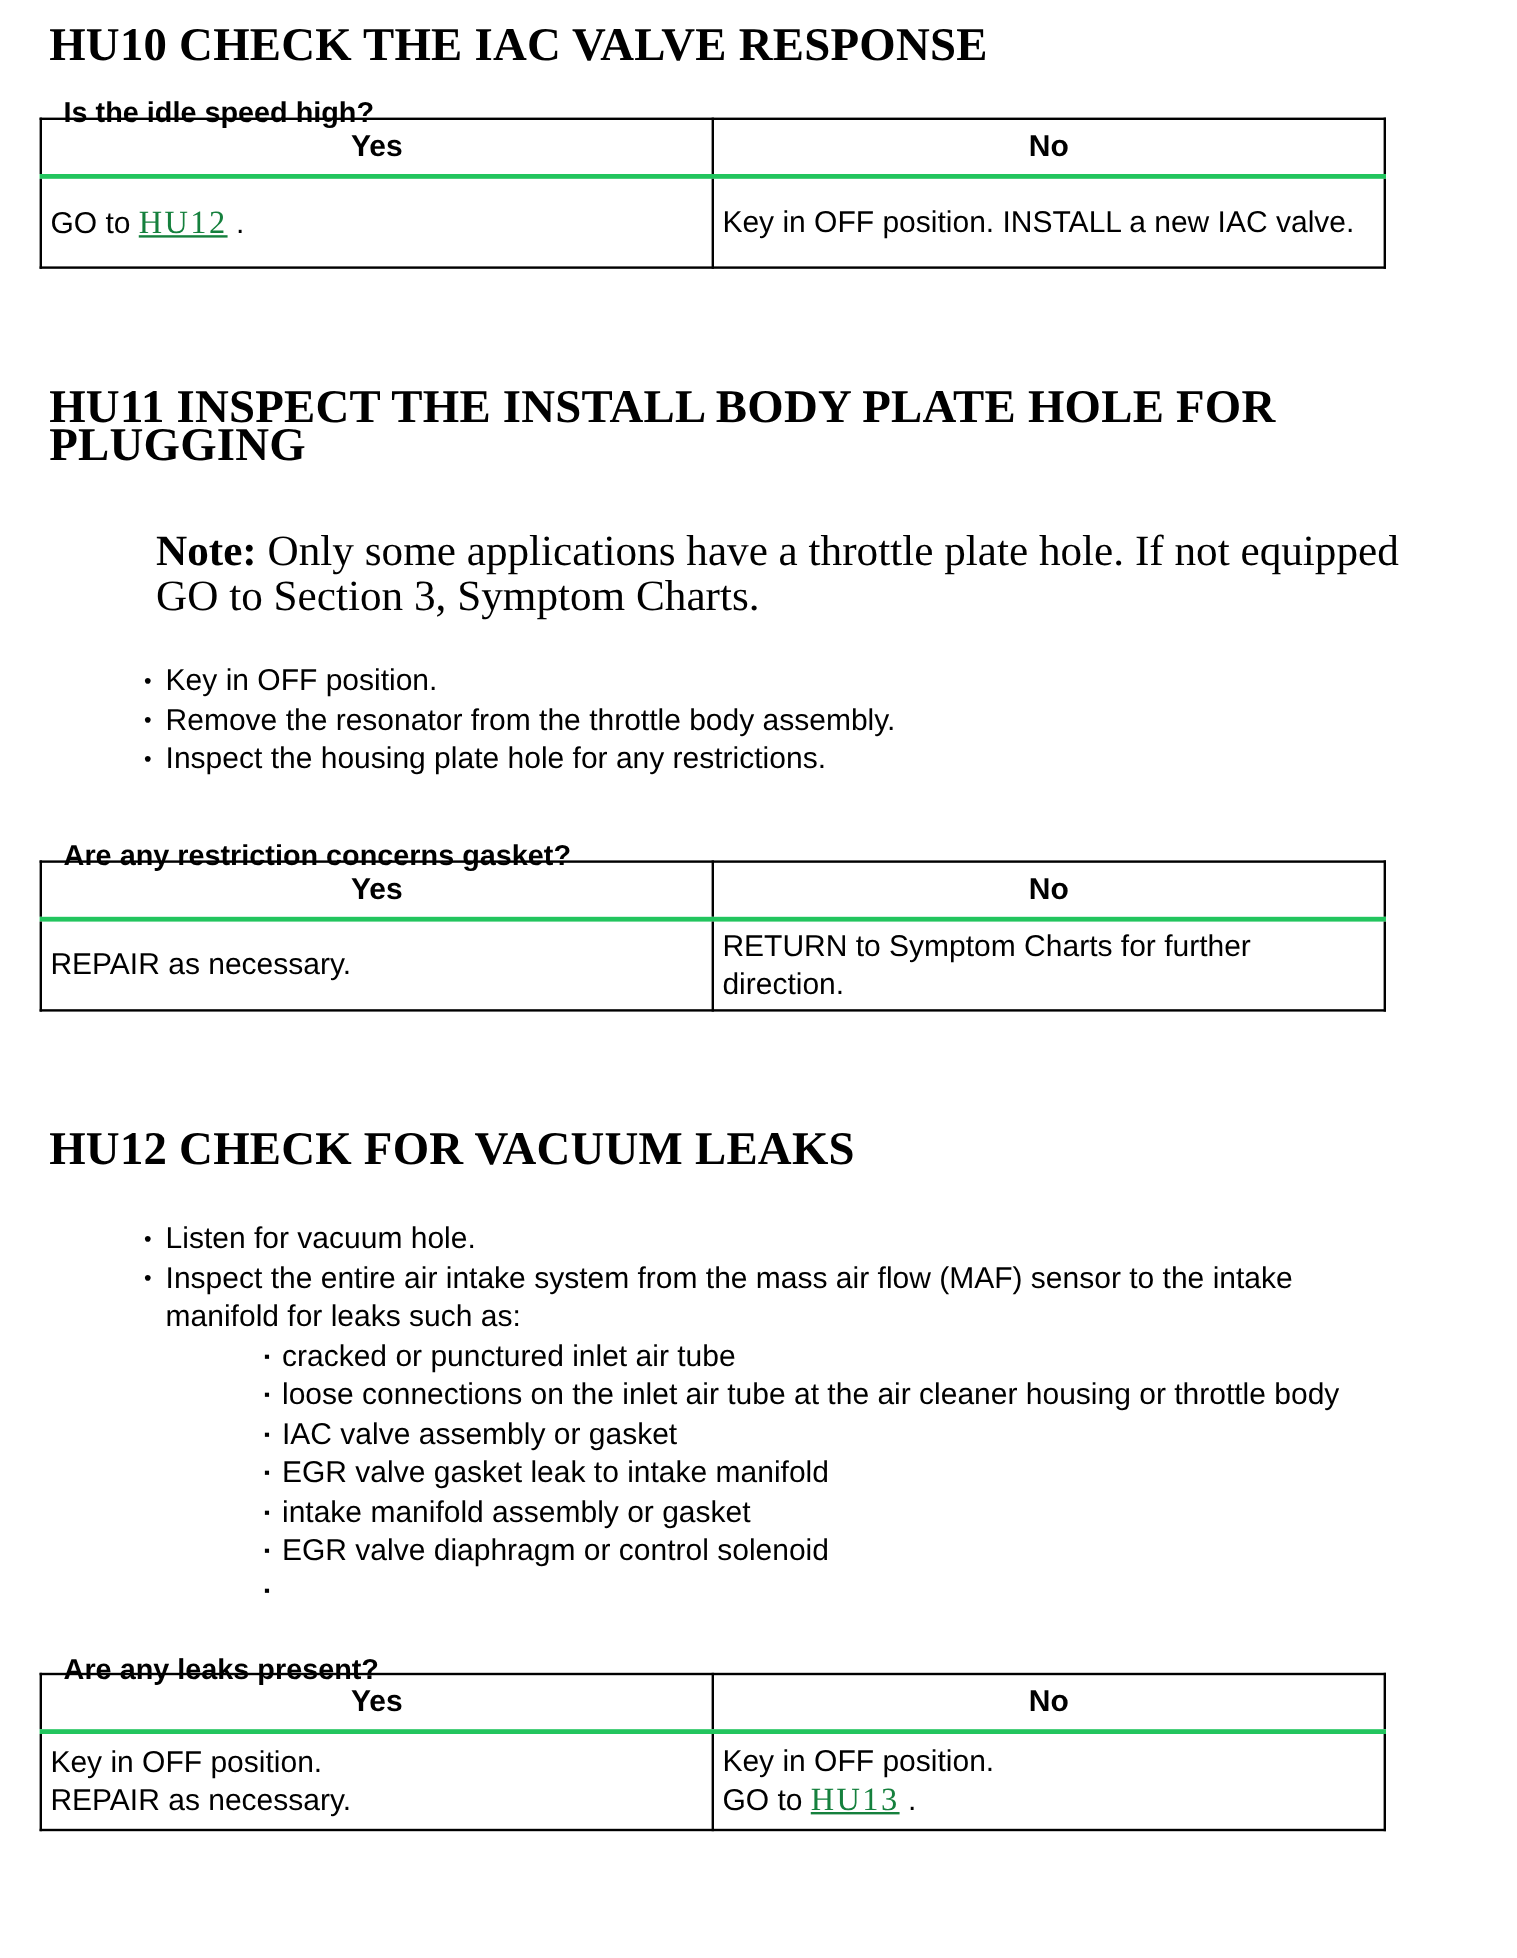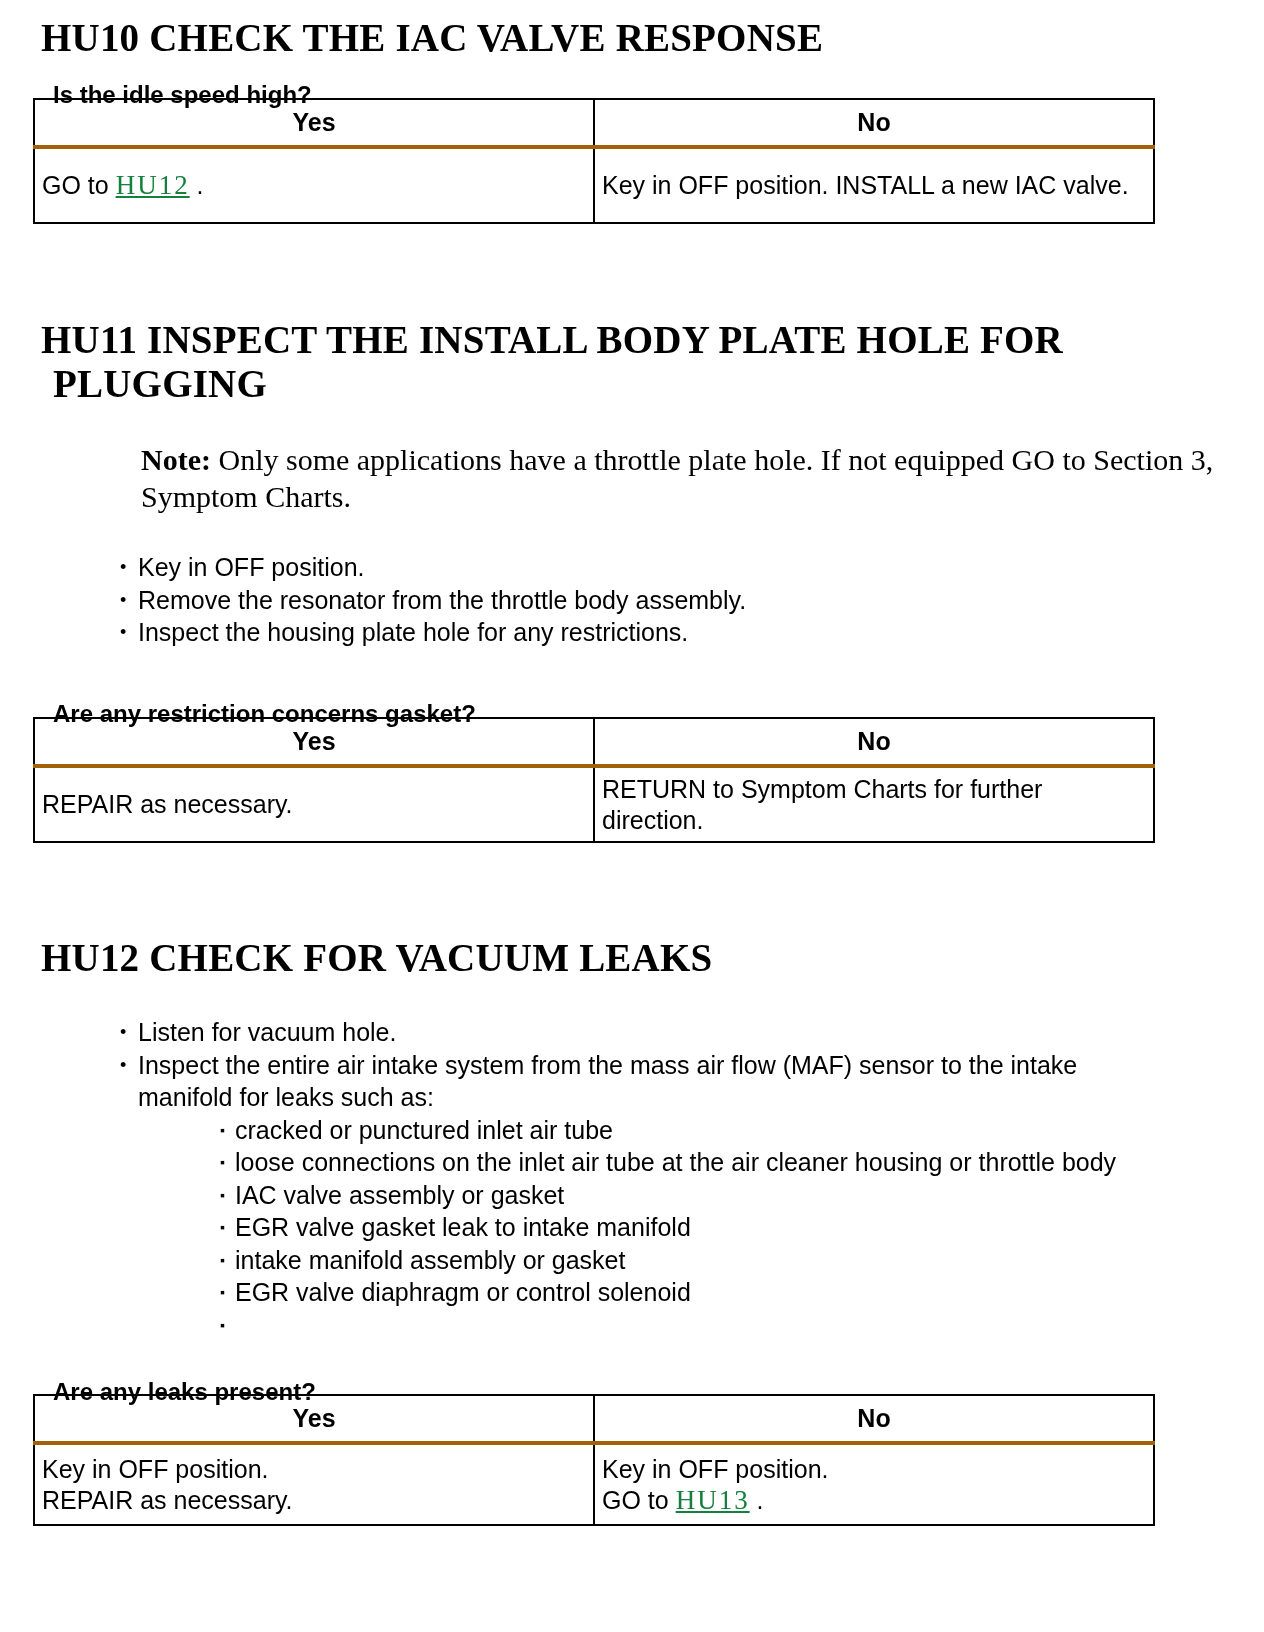--- a/index.html
+++ b/index.html
@@ -42,44 +42,44 @@
     }
     table.decision th, table.decision td {
       border: 2px solid #000;
       padding: 0 7px;
       vertical-align: middle;
     }
     table.decision th {
       font-weight: bold;
       text-align: center;
       height: 45px;
-      border-bottom: 4px solid #a16207;
+      border-bottom: 4px solid #22c55e;
     }
     table.decision td {
       text-align: left;
       line-height: 31px;
     }
     table.decision col.c1 { width: 560px; }
     table.decision col.c2 { width: 560px; }
 
     .xref {
       font-family: "Liberation Serif", serif;
       font-size: 27px;
       color: #15803d;
       text-decoration: underline;
       letter-spacing: 2px;
     }
 
     .note {
       position: absolute;
-      left: 141px;
+      left: 130px;
       width: 1080px;
       margin: 0;
       font-family: "Liberation Serif", serif;
-      font-size: 30px;
+      font-size: 36px;
       line-height: 37px;
     }
     .note b { font-weight: bold; }
 
     ul.bullets {
       position: absolute;
       margin: 0;
       padding: 0;
       list-style: none;
       font-size: 25px;
@@ -119,21 +119,21 @@
     </thead>
     <tbody>
       <tr style="height:76px;">
         <td><span>GO to </span><span class="xref">HU12</span><span> .</span></td>
         <td>Key in OFF position. INSTALL a new IAC valve.</td>
       </tr>
     </tbody>
   </table>
 
   <h1 class="section-title" style="top:318px;">HU11 INSPECT THE INSTALL BODY PLATE HOLE FOR</h1>
-  <h1 class="section-title" style="top:362px;margin-left:12px;">PLUGGING</h1>
+  <h1 class="section-title" style="top:349px;">PLUGGING</h1>
 
   <p class="note" style="top:441px;"><b>Note:</b><span> Only some applications have a throttle plate hole. If not equipped GO to Section 3, Symptom Charts.</span></p>
 
   <ul class="bullets" style="left:120px; top:551px;">
     <li><span class="bullet-glyph">•</span><span>Key in OFF position.</span></li>
     <li><span class="bullet-glyph">•</span><span>Remove the resonator from the throttle body assembly.</span></li>
     <li><span class="bullet-glyph">•</span><span>Inspect the housing plate hole for any restrictions.</span></li>
   </ul>
 
   <p class="question" style="top:689px;">Are any restriction concerns gasket?</p>

